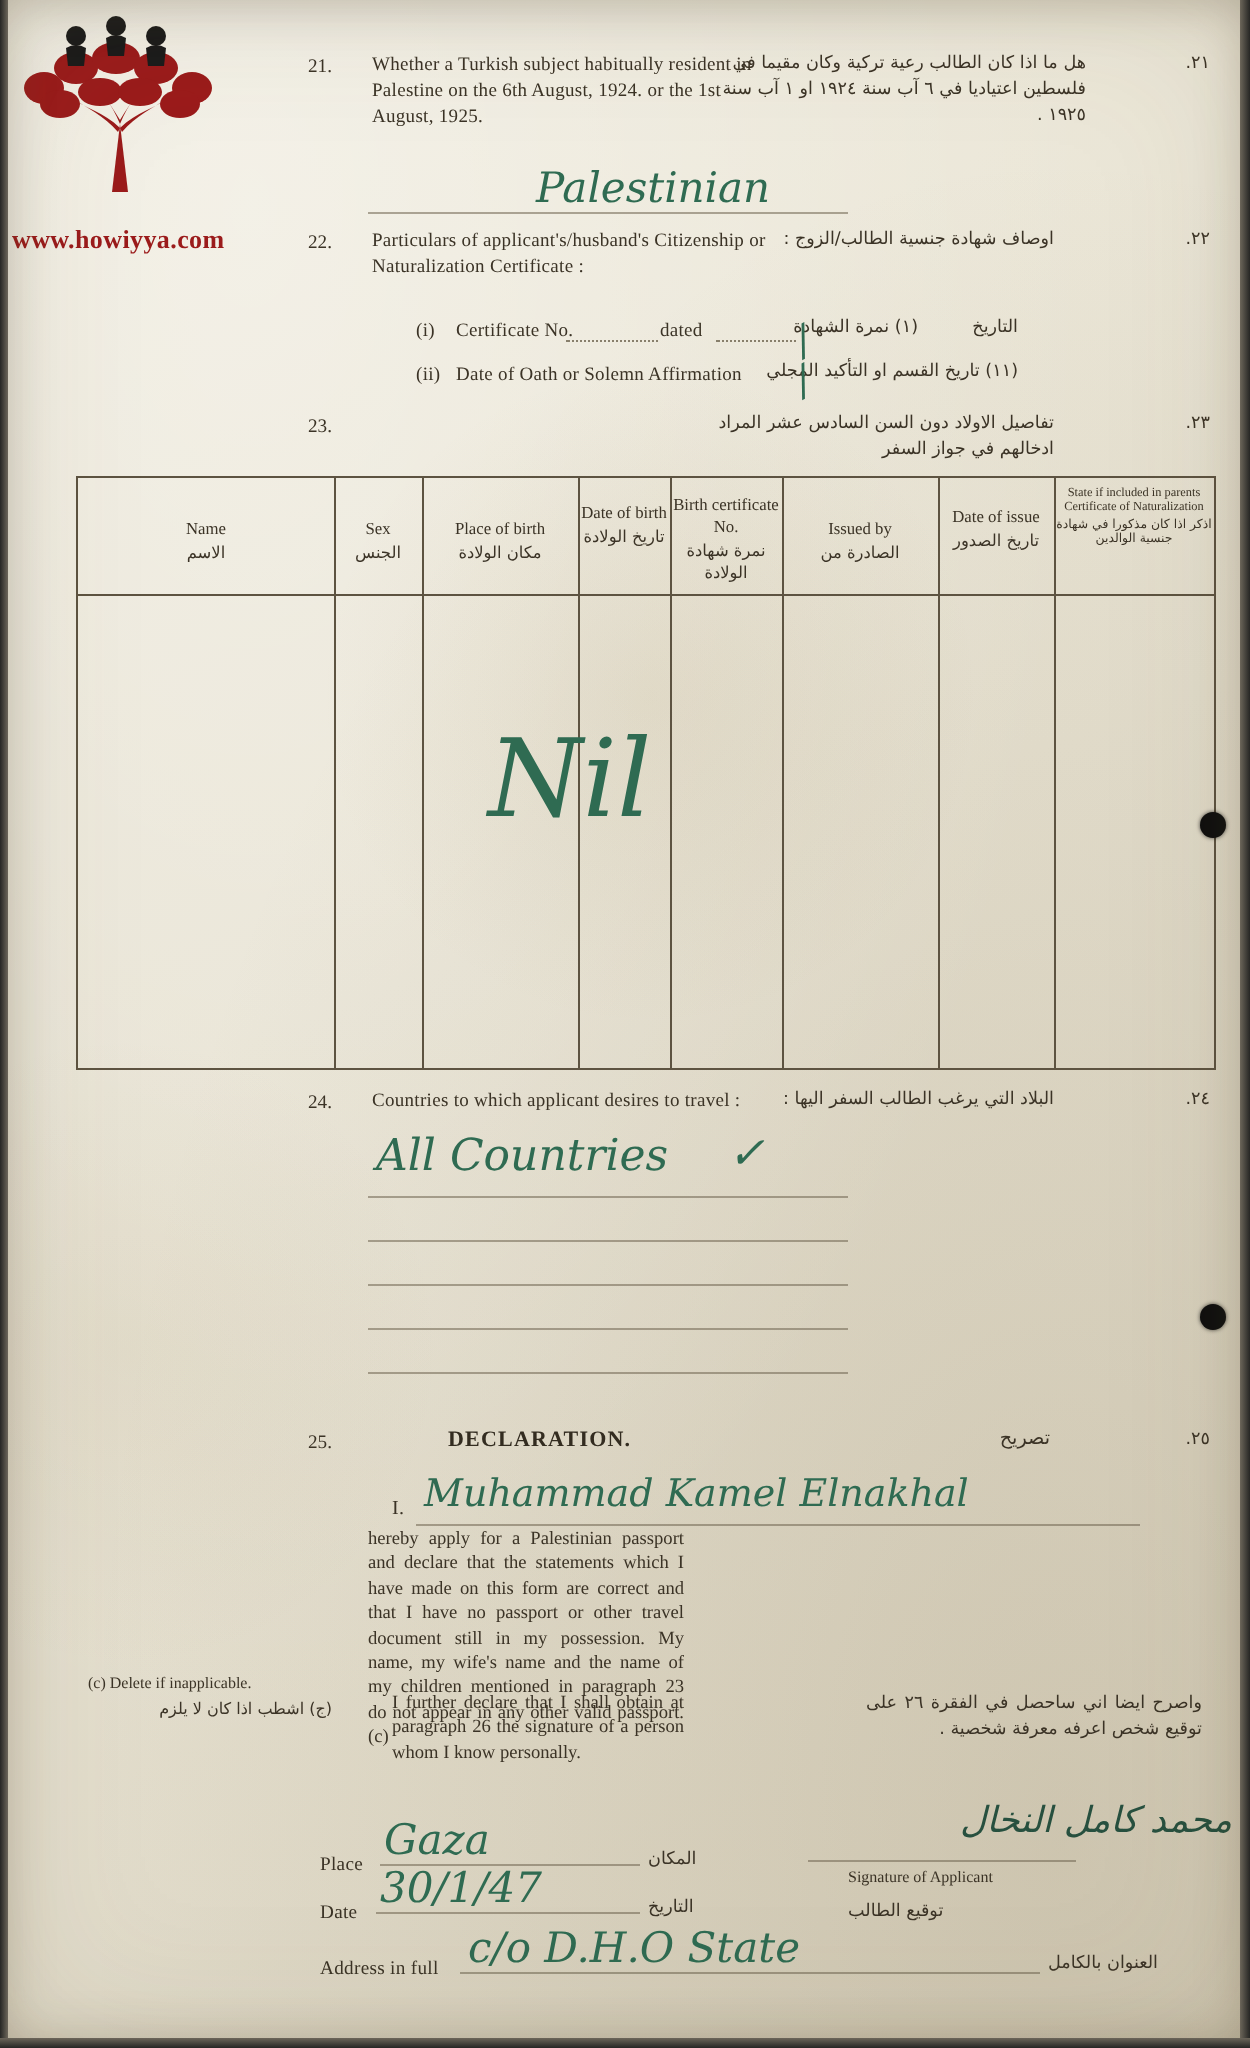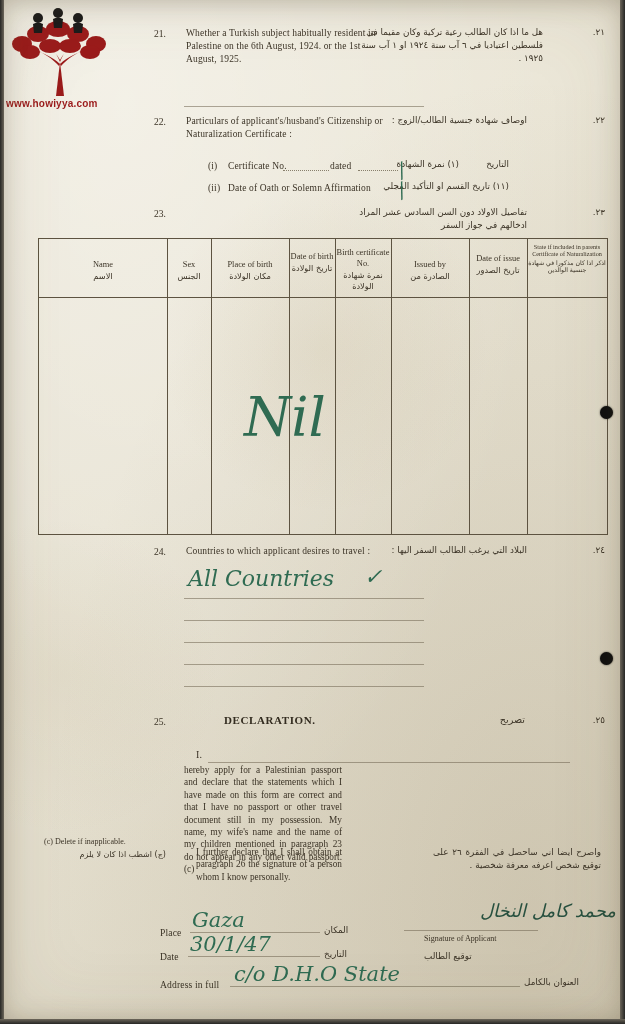--- a/index.html
+++ b/index.html
@@ -48,23 +48,23 @@
     position: absolute;
     left: 8px;
     top: 4px;
     width: 104px;
     height: 96px;
   }
   .logo svg { display: block; }
   .logo-url {
     position: absolute;
     left: 6px;
-    top: 98px;
-    font-family: Liberation Sans, sans-serif;
-    font-size: 10px;
+    top: 112px;
+    font-family: Liberation Serif, serif;
+    font-size: 13px;
     color: #9b1b1b;
     font-weight: bold;
     letter-spacing: 0.2px;
   }
 
   
   .pt {
     position: absolute;
     font-family: Liberation Serif, serif;
     color: #3b3326;
@@ -221,20 +221,21 @@
         <path d="M65 20 q5 -3 10 0 l-1 9 h-8 z"></path>
       </g>
     </svg>
   </div>
   <div class="logo-url">www.howiyya.com</div>
 
   <div class="num" style="left:154px; top:28px;">21.</div>
   <div class="pt" style="left:186px; top:27px; width:200px;">Whether a Turkish subject habitually resident in Palestine on the 6th August, 1924. or the 1st August, 1925.</div>
   <div class="ar sm" style="right:82px; top:26px; width:195px;">هل ما اذا كان الطالب رعية تركية وكان مقيما في فلسطين اعتياديا في ٦ آب سنة ١٩٢٤ او ١ آب سنة ١٩٢٥ .</div>
   <div class="ar sm" style="right:20px; top:26px; width:20px;">٢١.</div>
+  <div class="hw" style="left:268px; top:82px; font-size:21px;">Palestinian</div>
   <div class="rule" style="left:184px; top:106px; width:240px;"></div>
 
   <div class="num" style="left:154px; top:116px;">22.</div>
   <div class="pt" style="left:186px; top:115px; width:200px;">Particulars of applicant's/husband's Citizenship or Naturalization Certificate :</div>
   <div class="ar sm" style="right:98px; top:114px; width:195px;">اوصاف شهادة جنسية الطالب/الزوج :</div>
   <div class="ar sm" style="right:20px; top:114px; width:20px;">٢٢.</div>
 
   <div class="pt" style="left:208px; top:160px;">(i)</div>
   <div class="pt" style="left:228px; top:160px;">Certificate No.</div>
   <div class="pt" style="left:330px; top:160px;">dated</div>
@@ -289,40 +290,41 @@
     </div>
     <div class="th" style="left:430px; top:14px; width:58px;">
       <span>Date of issue</span>
       <span class="arh">تاريخ الصدور</span>
     </div>
     <div class="th" style="left:488px; top:4px; width:80px; font-size:6.2px; line-height:7.4px;">
       <span>State if included in parents Certificate of Naturalization</span>
       <span class="arh" style="font-size:6.2px; line-height:7.6px;">اذكر اذا كان مذكورا في شهادة جنسية الوالدين</span>
     </div>
   </div>
-  <div class="hw" style="left:244px; top:358px; font-size:54px; color:#2f6b52;margin-top:28px;">Nil</div>
+  <div class="hw" style="left:244px; top:358px; font-size:54px; color:#2f6b52;">Nil</div>
 
   <div class="num" style="left:154px; top:546px;">24.</div>
   <div class="pt" style="left:186px; top:545px;">Countries to which applicant desires to travel :</div>
   <div class="ar sm" style="right:98px; top:544px;">البلاد التي يرغب الطالب السفر اليها :</div>
   <div class="ar sm" style="right:20px; top:544px; width:20px;">٢٤.</div>
   <div class="hw" style="left:188px; top:566px; font-size:22px;">All Countries</div>
   <div class="hw" style="left:364px; top:564px; font-size:22px;">✓</div>
   <div class="rule" style="left:184px; top:598px; width:240px;"></div>
   <div class="rule" style="left:184px; top:620px; width:240px;"></div>
   <div class="rule" style="left:184px; top:642px; width:240px;"></div>
   <div class="rule" style="left:184px; top:664px; width:240px;"></div>
   <div class="rule" style="left:184px; top:686px; width:240px;"></div>
 
   <div class="num" style="left:154px; top:716px;">25.</div>
   <div class="decl-title" style="left:180px; top:714px;margin-left:44px;">DECLARATION.</div>
   <div class="ar" style="right:100px; top:712px;">تصريح</div>
   <div class="ar sm" style="right:20px; top:714px; width:20px;margin-left:28px;">٢٥.</div>
 
   <div class="pt" style="left:196px; top:748px; font-size:10px;">I.</div>
+  <div class="hw" style="left:212px; top:736px; font-size:19px;">Muhammad Kamel Elnakhal</div>
   <div class="rule" style="left:208px; top:762px; width:362px;"></div>
 
   <div class="blk just" style="left:184px; top:764px; width:158px;">hereby apply for a Palestinian passport and declare that the statements which I have made on this form are correct and that I have no passport or other travel document still in my possession. My name, my wife's name and the name of my children mentioned in paragraph 23 do not appear in any other valid passport. (c)</div>
   <div class="blk just" style="left:196px; top:846px; width:146px;">I further declare that I shall obtain at paragraph 26 the signature of a person whom I know personally.</div>
 
   <div class="blk" style="left:44px; top:836px; width:120px; font-size:8px;">(c) Delete if inapplicable.</div>
   <div class="ar sm" style="left:34px; top:848px; width:132px; font-size:8px; direction:rtl; text-align:right;">(ج) اشطب اذا كان لا يلزم</div>
 
   <div class="ar sm" style="right:24px; top:846px; width:168px; text-align:justify;">واصرح ايضا اني ساحصل في الفقرة ٢٦ على توقيع شخص اعرفه معرفة شخصية .</div>
 

